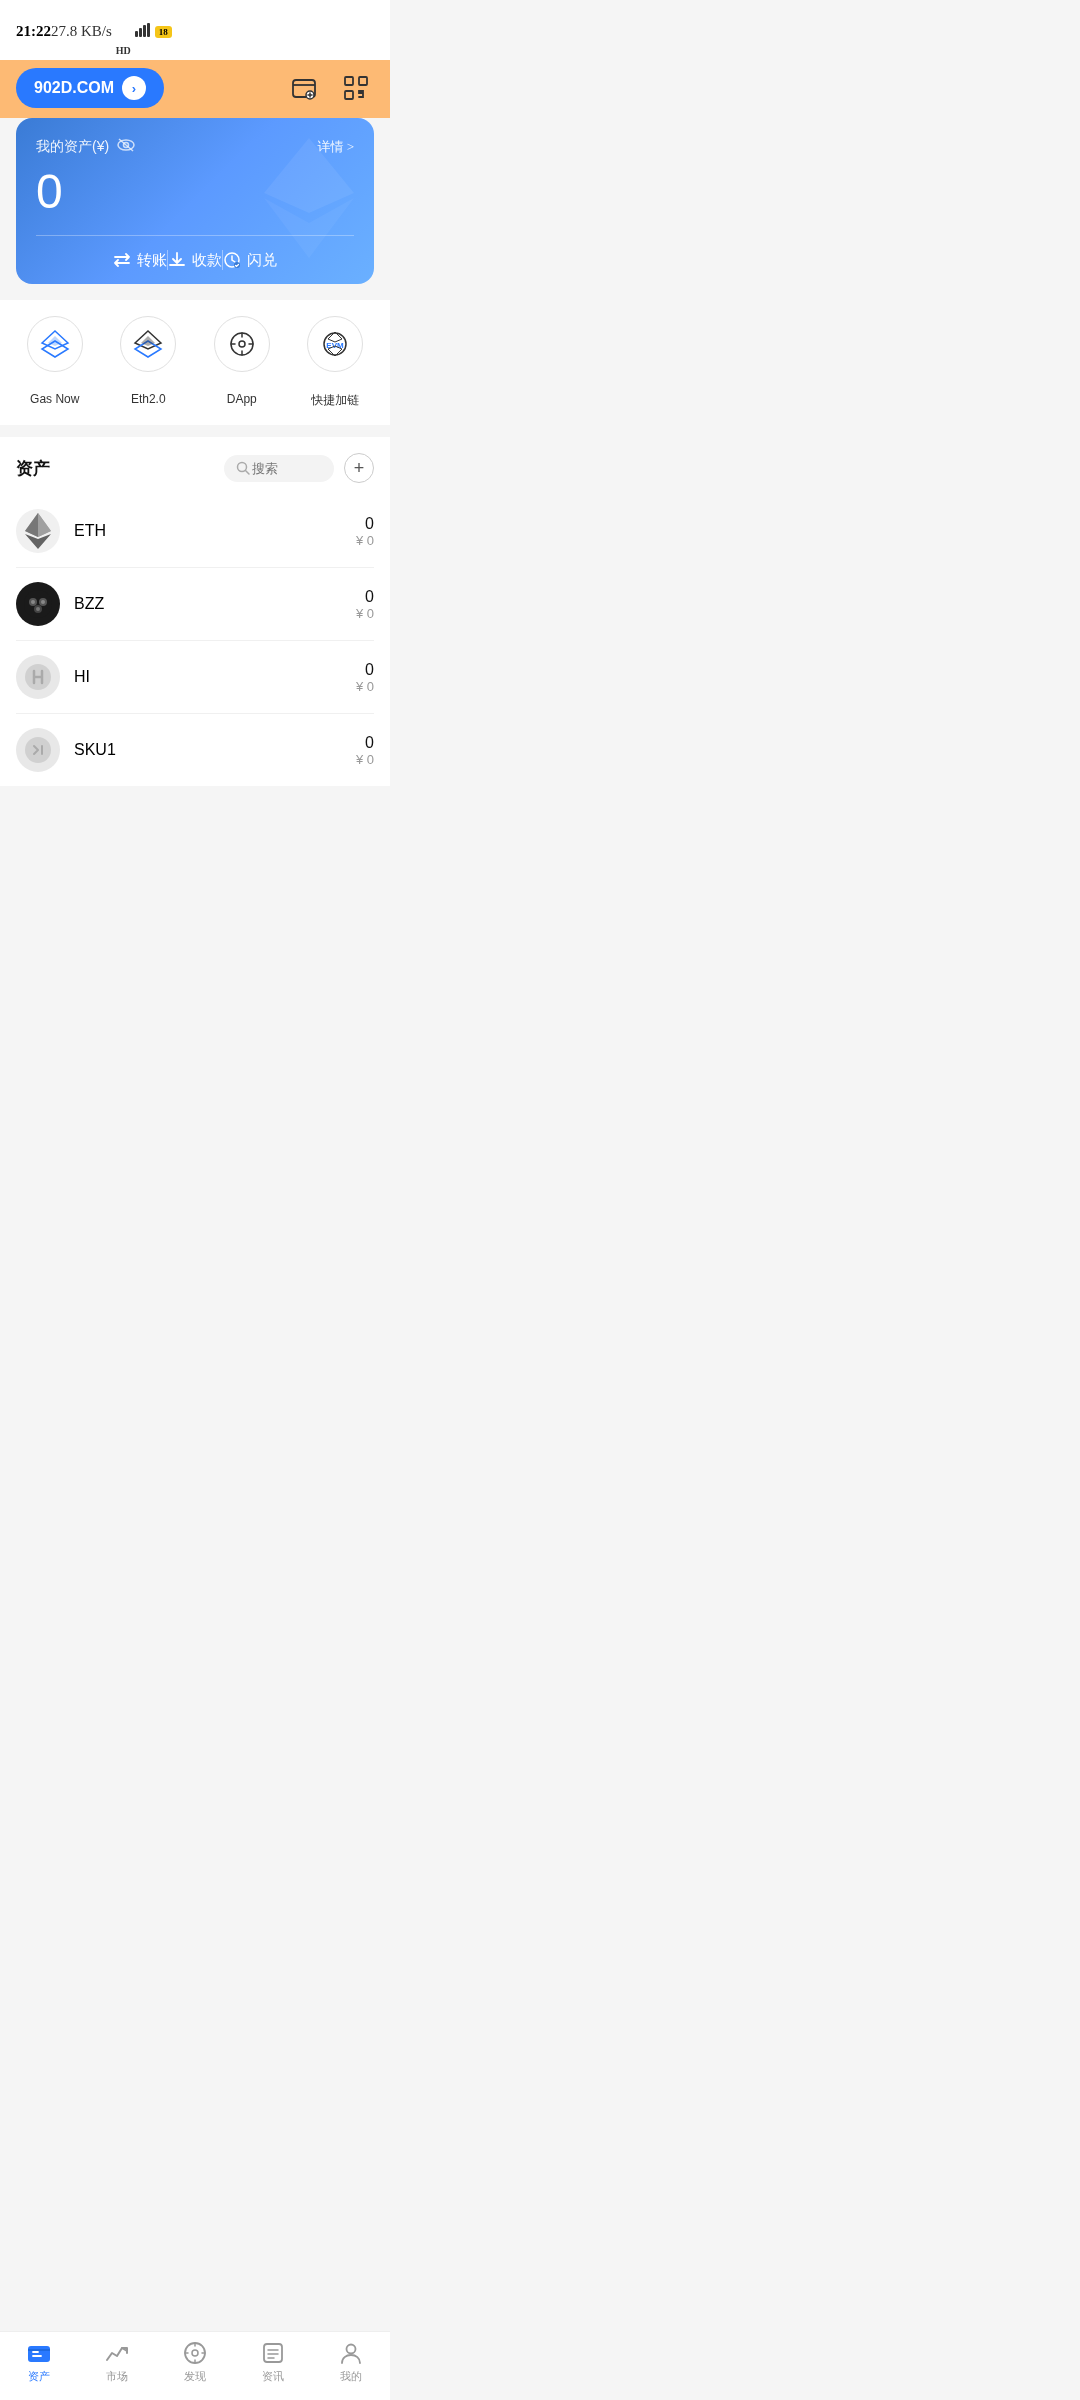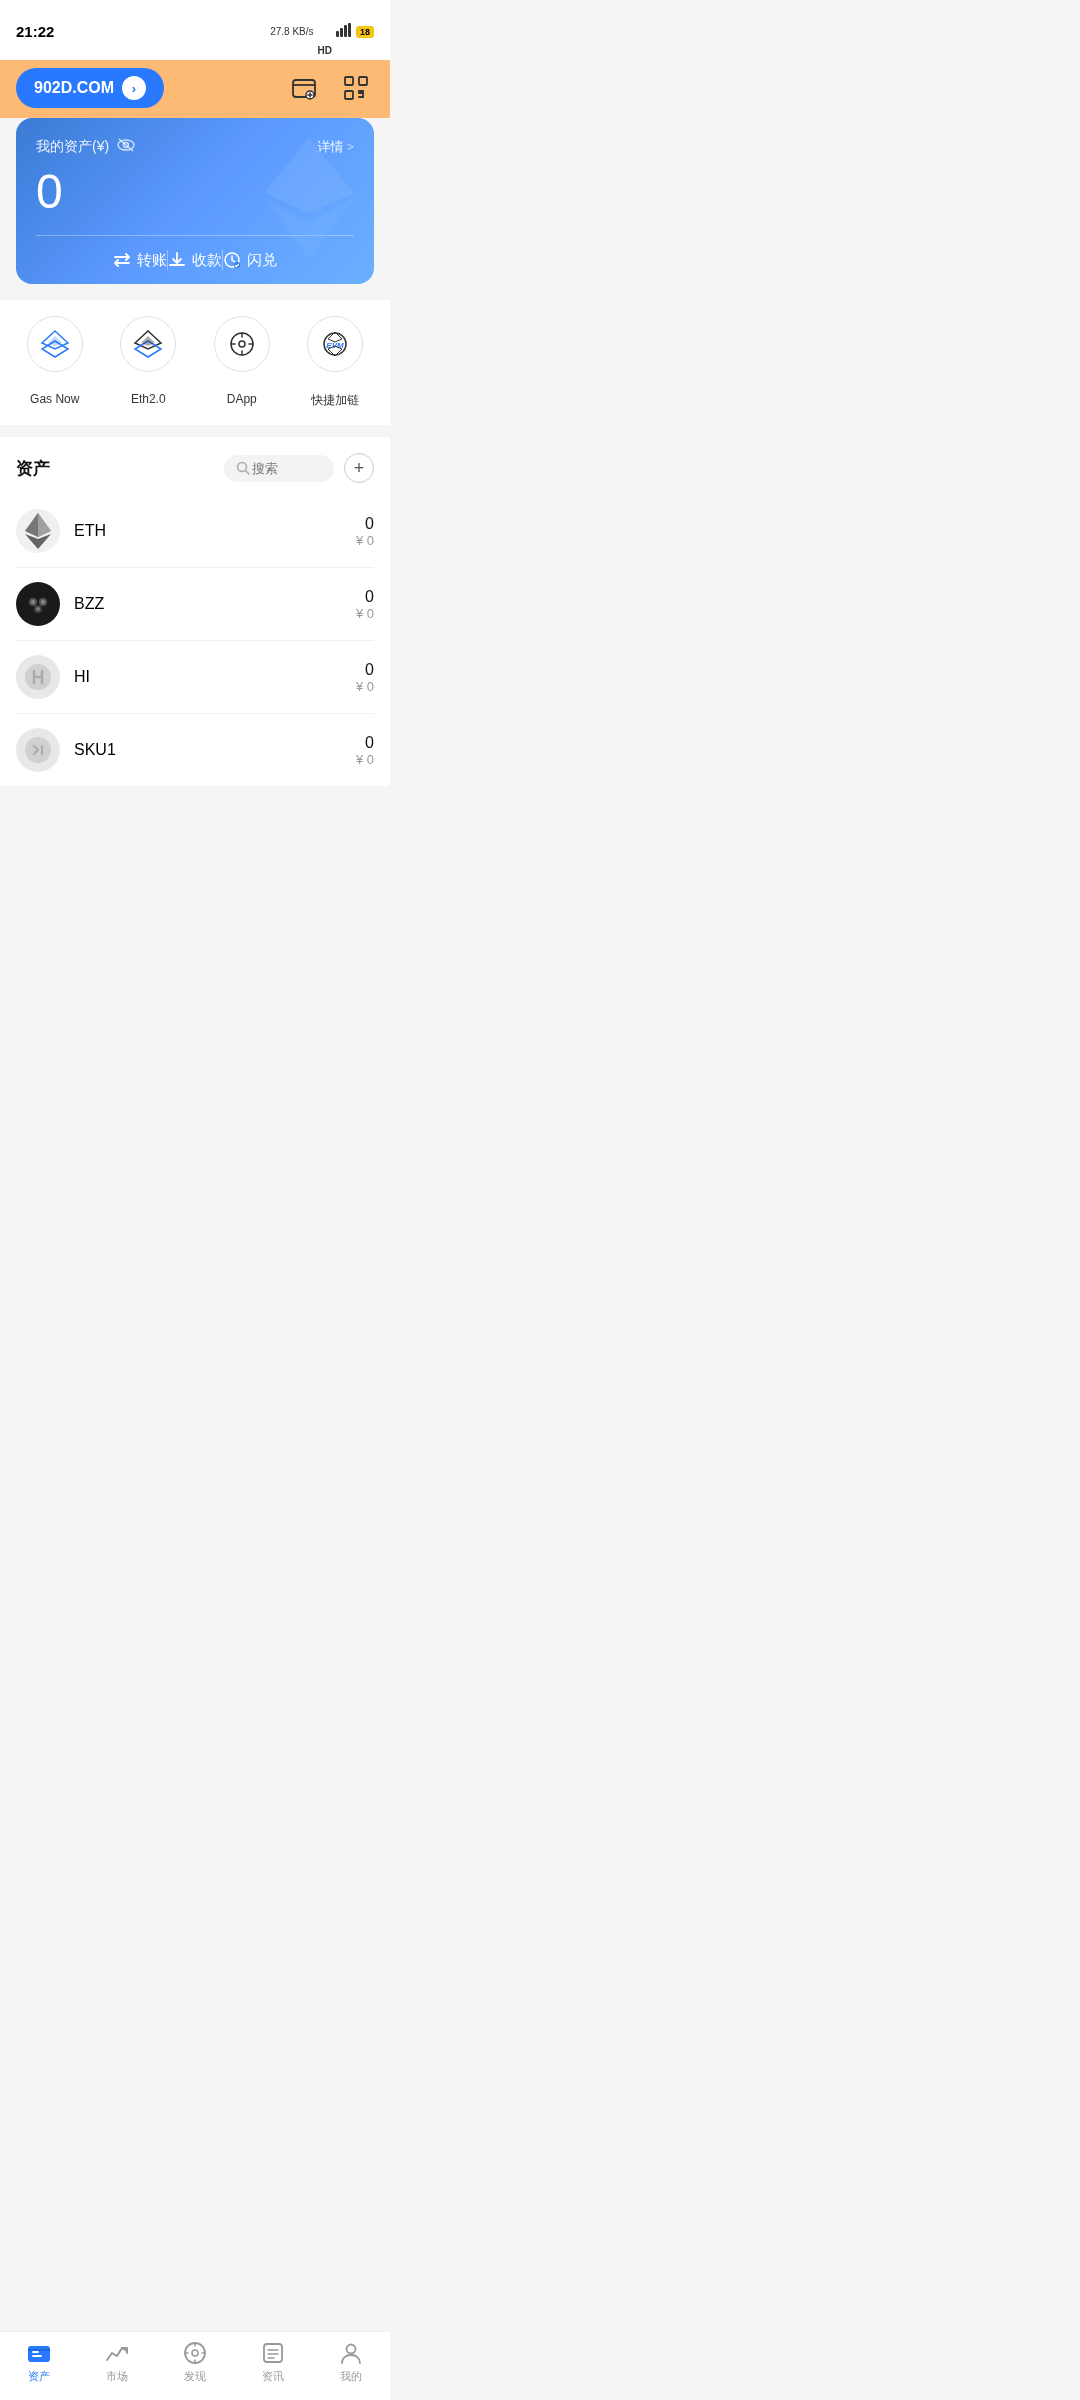--- a/index.html
+++ b/index.html
@@ -9,24 +9,24 @@
       min-height: 860px;
       background: #f5f5f5;
       font-family: -apple-system, 'PingFang SC', 'Helvetica Neue', sans-serif;
       position: relative;
       overflow-x: hidden;
     }
 
     
     .status-bar {
       display: flex;
-      justify-content: space-between;
       align-items: center;
       padding: 6px 16px 4px;
       background: #fff;
+      font-family: Liberation Serif, serif;
     }
     .status-time {
       font-size: 15px;
       font-weight: 600;
       color: #000;
     }
     .status-icons {
       display: flex;
       align-items: center;
       gap: 4px;
@@ -165,21 +165,20 @@
     }
     .quick-icon {
       width: 56px;
       height: 56px;
       border-radius: 50%;
       border: 1.5px solid #e0e0e0;
       display: flex;
       align-items: center;
       justify-content: center;
       background: #fff;
-      font-style: italic;
     }
     .quick-label {
       font-size: 12px;
       color: #333;
       margin-top: 12px;
     }
 
     
     .assets-section {
       background: #fff;
@@ -308,21 +307,21 @@
     .nav-tab.active .nav-tab-label {
       color: #2979ff;
     }
   </style>
 </head>
 <body>
 
 <div class="status-bar">
   <span class="status-time">21:22</span>
   <div class="status-icons">
-    <span style="font-size:10px;">
+    <span style="font-size:15px;">
       <span>27.8 KB/s</span>
     </span>
     <span style="font-size:10px;font-weight:bold;margin-top:39px;">HD</span>
     <span>
       <svg width="16" height="14" viewBox="0 0 16 14">
         <rect x="0" y="8" width="3" height="6" fill="#333" rx="1"></rect>
         <rect x="4" y="5" width="3" height="9" fill="#333" rx="1"></rect>
         <rect x="8" y="2" width="3" height="12" fill="#333" rx="1"></rect>
         <rect x="12" y="0" width="3" height="14" fill="#333" rx="1"></rect>
       </svg>

